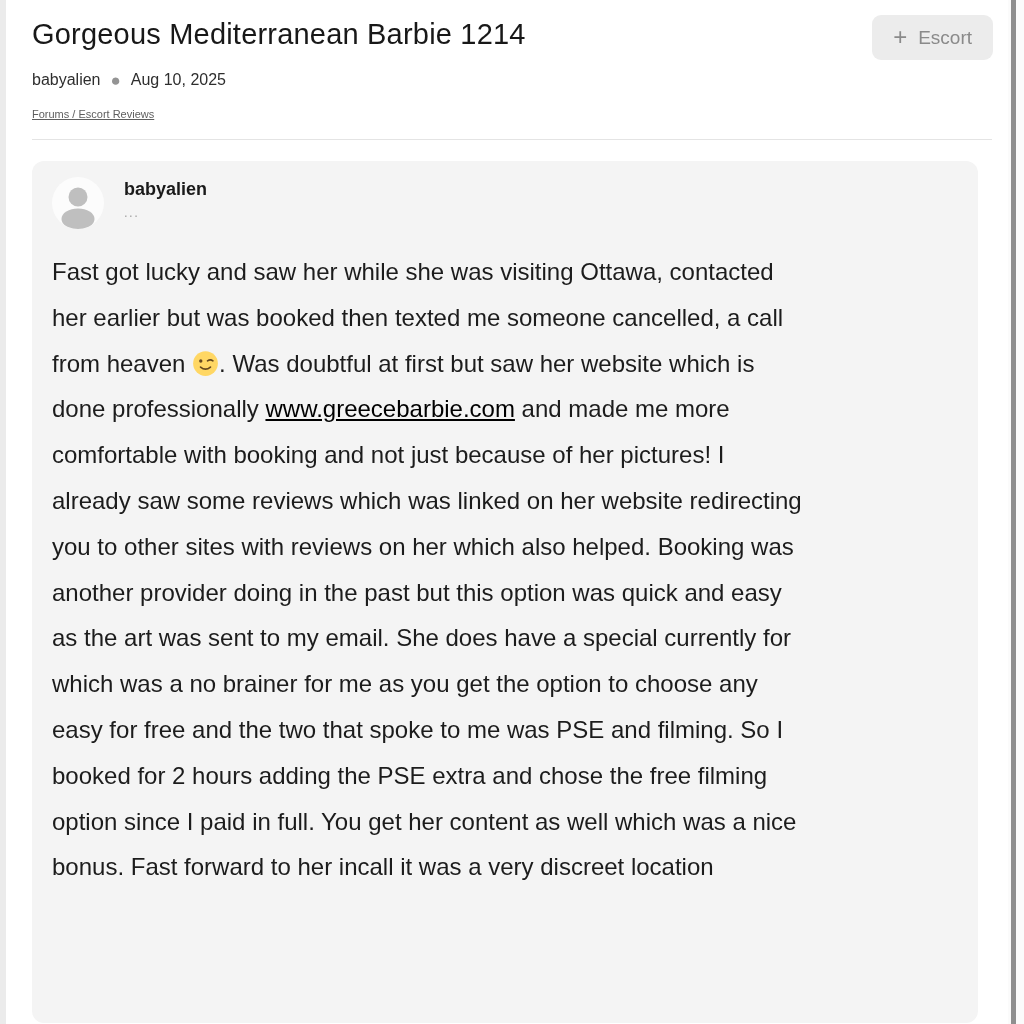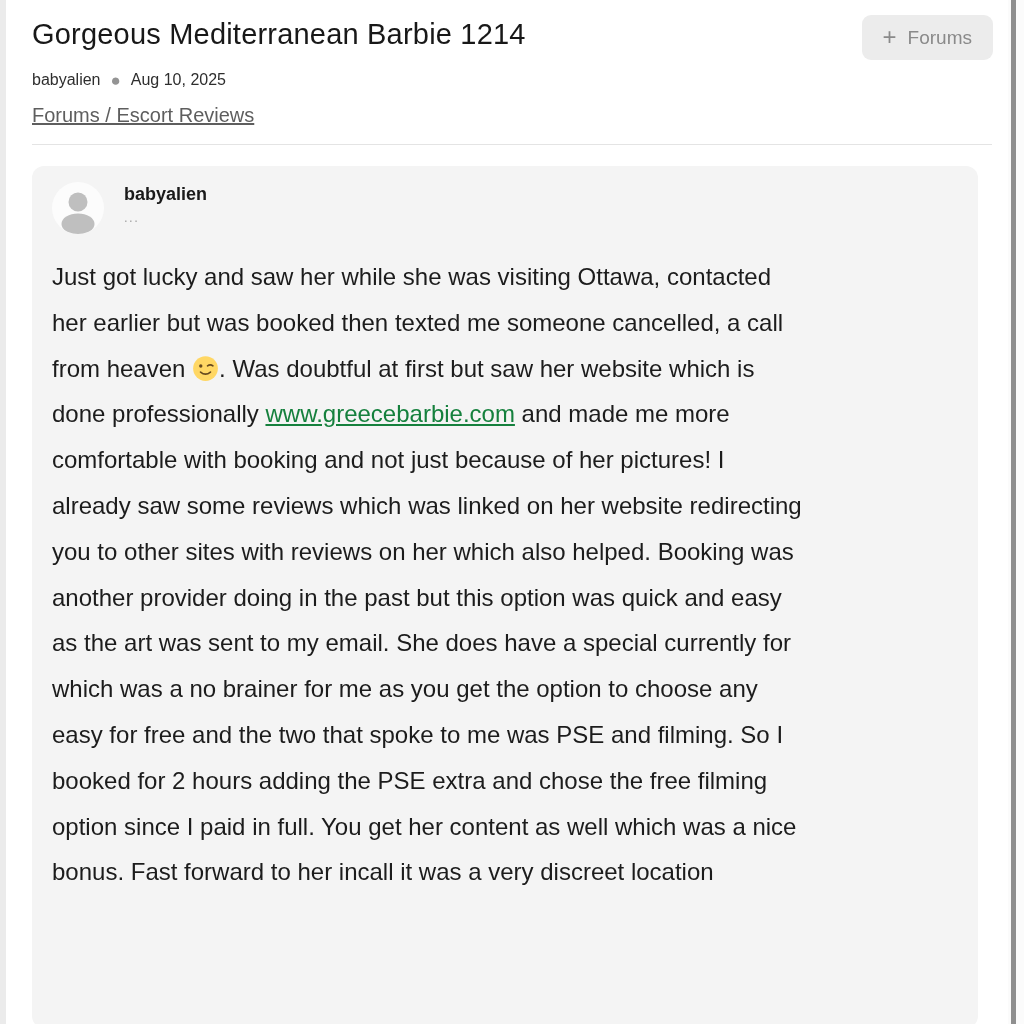--- a/index.html
+++ b/index.html
@@ -75,21 +75,21 @@
     color: #2e2e2e;
   }
   .meta-bullet {
     color: #949494;
     font-size: 17px;
     line-height: 1;
   }
   .crumb-row { margin-top: 15px; }
   .crumb-row a {
     color: #5e5e5e;
-    font-size: 20px;
+    font-size: 11px;
     text-decoration: underline;
   }
   .divider {
     margin-top: 17px;
     border-top: 1px solid #e4e4e4;
     height: 0;
   }
   .post-card {
     margin-top: 21px;
     width: 946px;
@@ -129,21 +129,21 @@
     margin-top: 20px;
     font-size: 24px;
     color: #1c1c1c;
   }
   .body-line {
     white-space: nowrap;
     line-height: 45.8px;
     height: 45.8px;
   }
   .body-line a {
-    color: #15803d;
+    color: #000000;
     text-decoration: underline;
     margin-top: 44px;
   }
   .emoji-wink {
     display: inline-block;
     width: 27px; height: 27px;
     vertical-align: -5px;
   }
   .emoji-wink svg { display: block; width: 27px; height: 27px; }
 </style>
@@ -151,21 +151,21 @@
 <body>
 
 <div class="left-strip"></div>
 
 <div class="page">
 
   <h1 class="page-title">Gorgeous Mediterranean Barbie 1214</h1>
 
   <button class="comment-btn">
     <span class="plus">+</span>
-    <span>Forums</span>
+    <span>Escort</span>
   </button>
 
   <div class="meta-row">
     <span>babyalien</span>
     <span class="meta-bullet">●</span>
     <span>Aug 10, 2025</span>
   </div>
 
   <div class="crumb-row">
     <a href="#">Forums / Escort Reviews</a>
@@ -180,21 +180,21 @@
           <circle cx="26" cy="20" r="9.5" fill="#bfbfbf"></circle>
           <ellipse cx="26" cy="42" rx="16.5" ry="10.5" fill="#bfbfbf"></ellipse>
         </svg>
       </div>
       <div>
         <div class="username">babyalien</div>
         <div class="menu-dots">...</div>
       </div>
     </div>
     <div class="post-body" id="post-body">
-        <div class="body-line"><span>Just got lucky and saw her while she was visiting Ottawa, contacted</span></div>
+        <div class="body-line"><span>Fast got lucky and saw her while she was visiting Ottawa, contacted</span></div>
         <div class="body-line"><span>her earlier but was booked then texted me someone cancelled, a call</span></div>
         <div class="body-line"><span>from heaven </span><span class="emoji-wink"><svg viewBox="0 0 24 24" aria-hidden="true">
               <circle cx="12" cy="12" r="11" fill="#ffd764"></circle>
               <circle cx="7.8" cy="9.8" r="1.5" fill="#66491f"></circle>
               <path d="M13.8 9.6 q2.4 -1.8 4.8 0" stroke="#66491f" stroke-width="1.5" fill="none" stroke-linecap="round"></path>
               <path d="M7.6 15.2 q4.4 3.8 8.8 0" stroke="#66491f" stroke-width="1.5" fill="none" stroke-linecap="round"></path>
             </svg></span><span>. Was doubtful at first but saw her website which is</span></div>
         <div class="body-line"><span>done professionally </span><a href="#">www.greecebarbie.com</a><span> and made me more</span></div>
         <div class="body-line"><span>comfortable with booking and not just because of her pictures! I</span></div>
         <div class="body-line"><span>already saw some reviews which was linked on her website redirecting</span></div>

